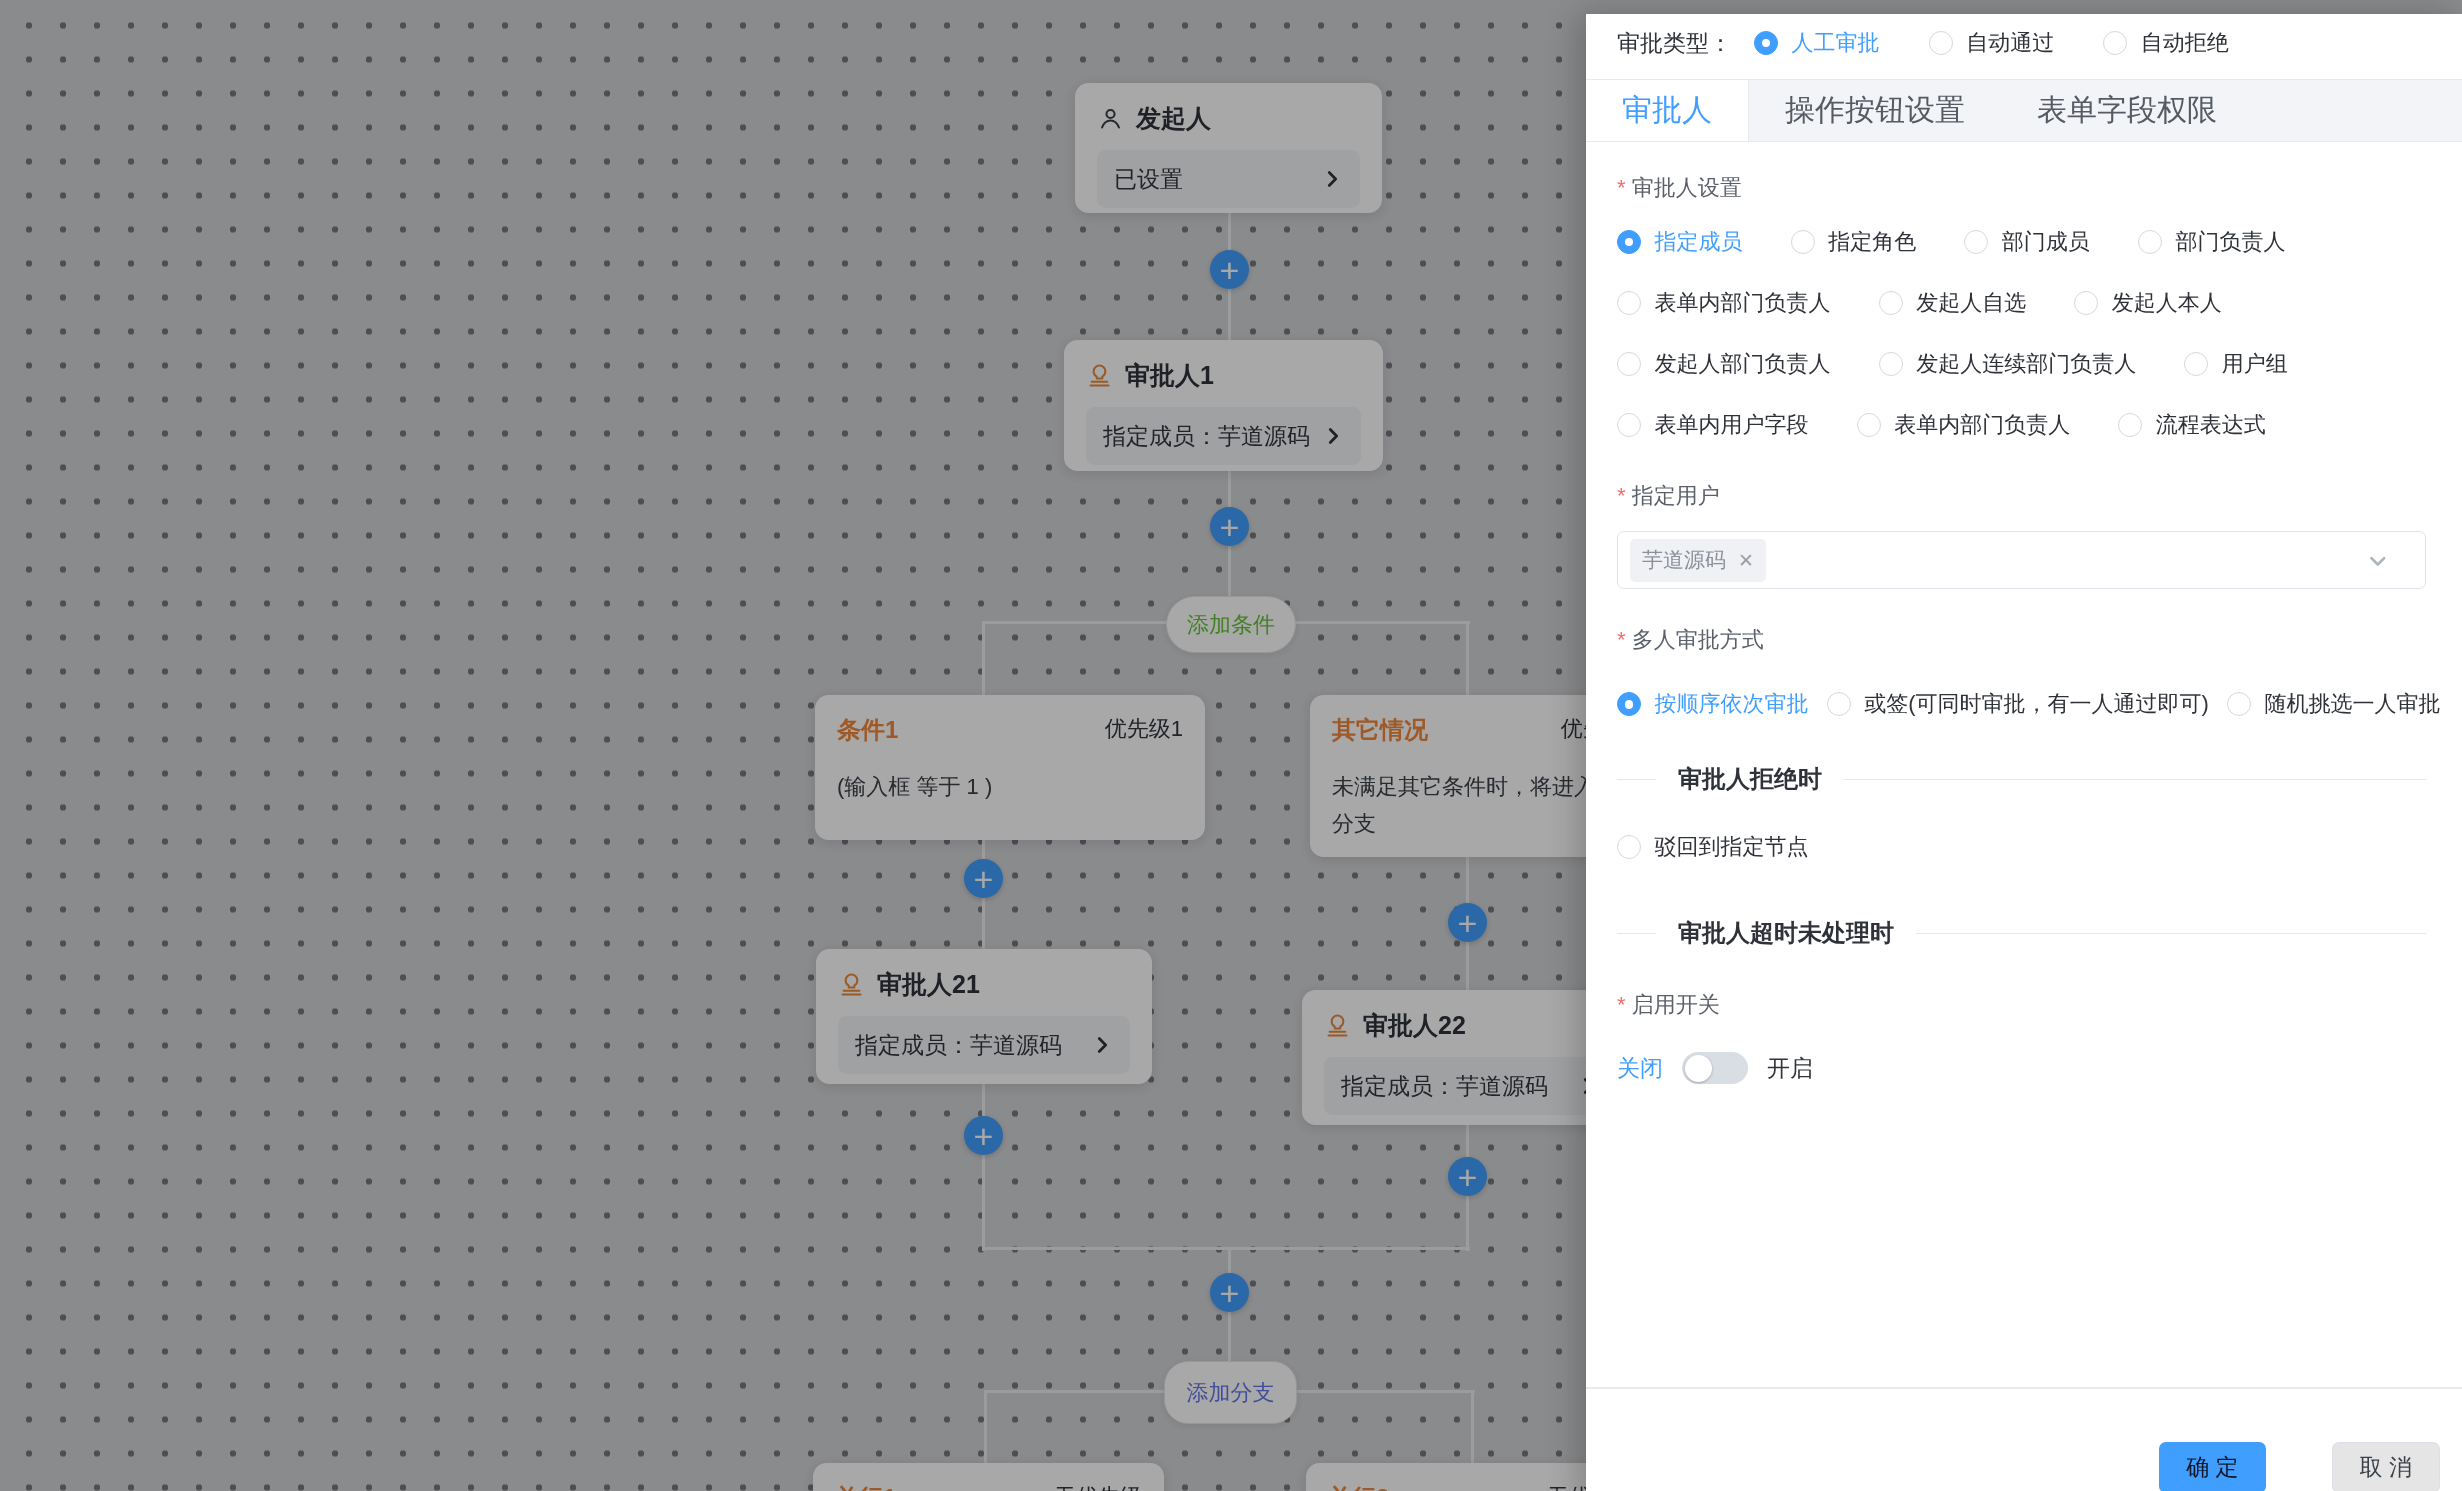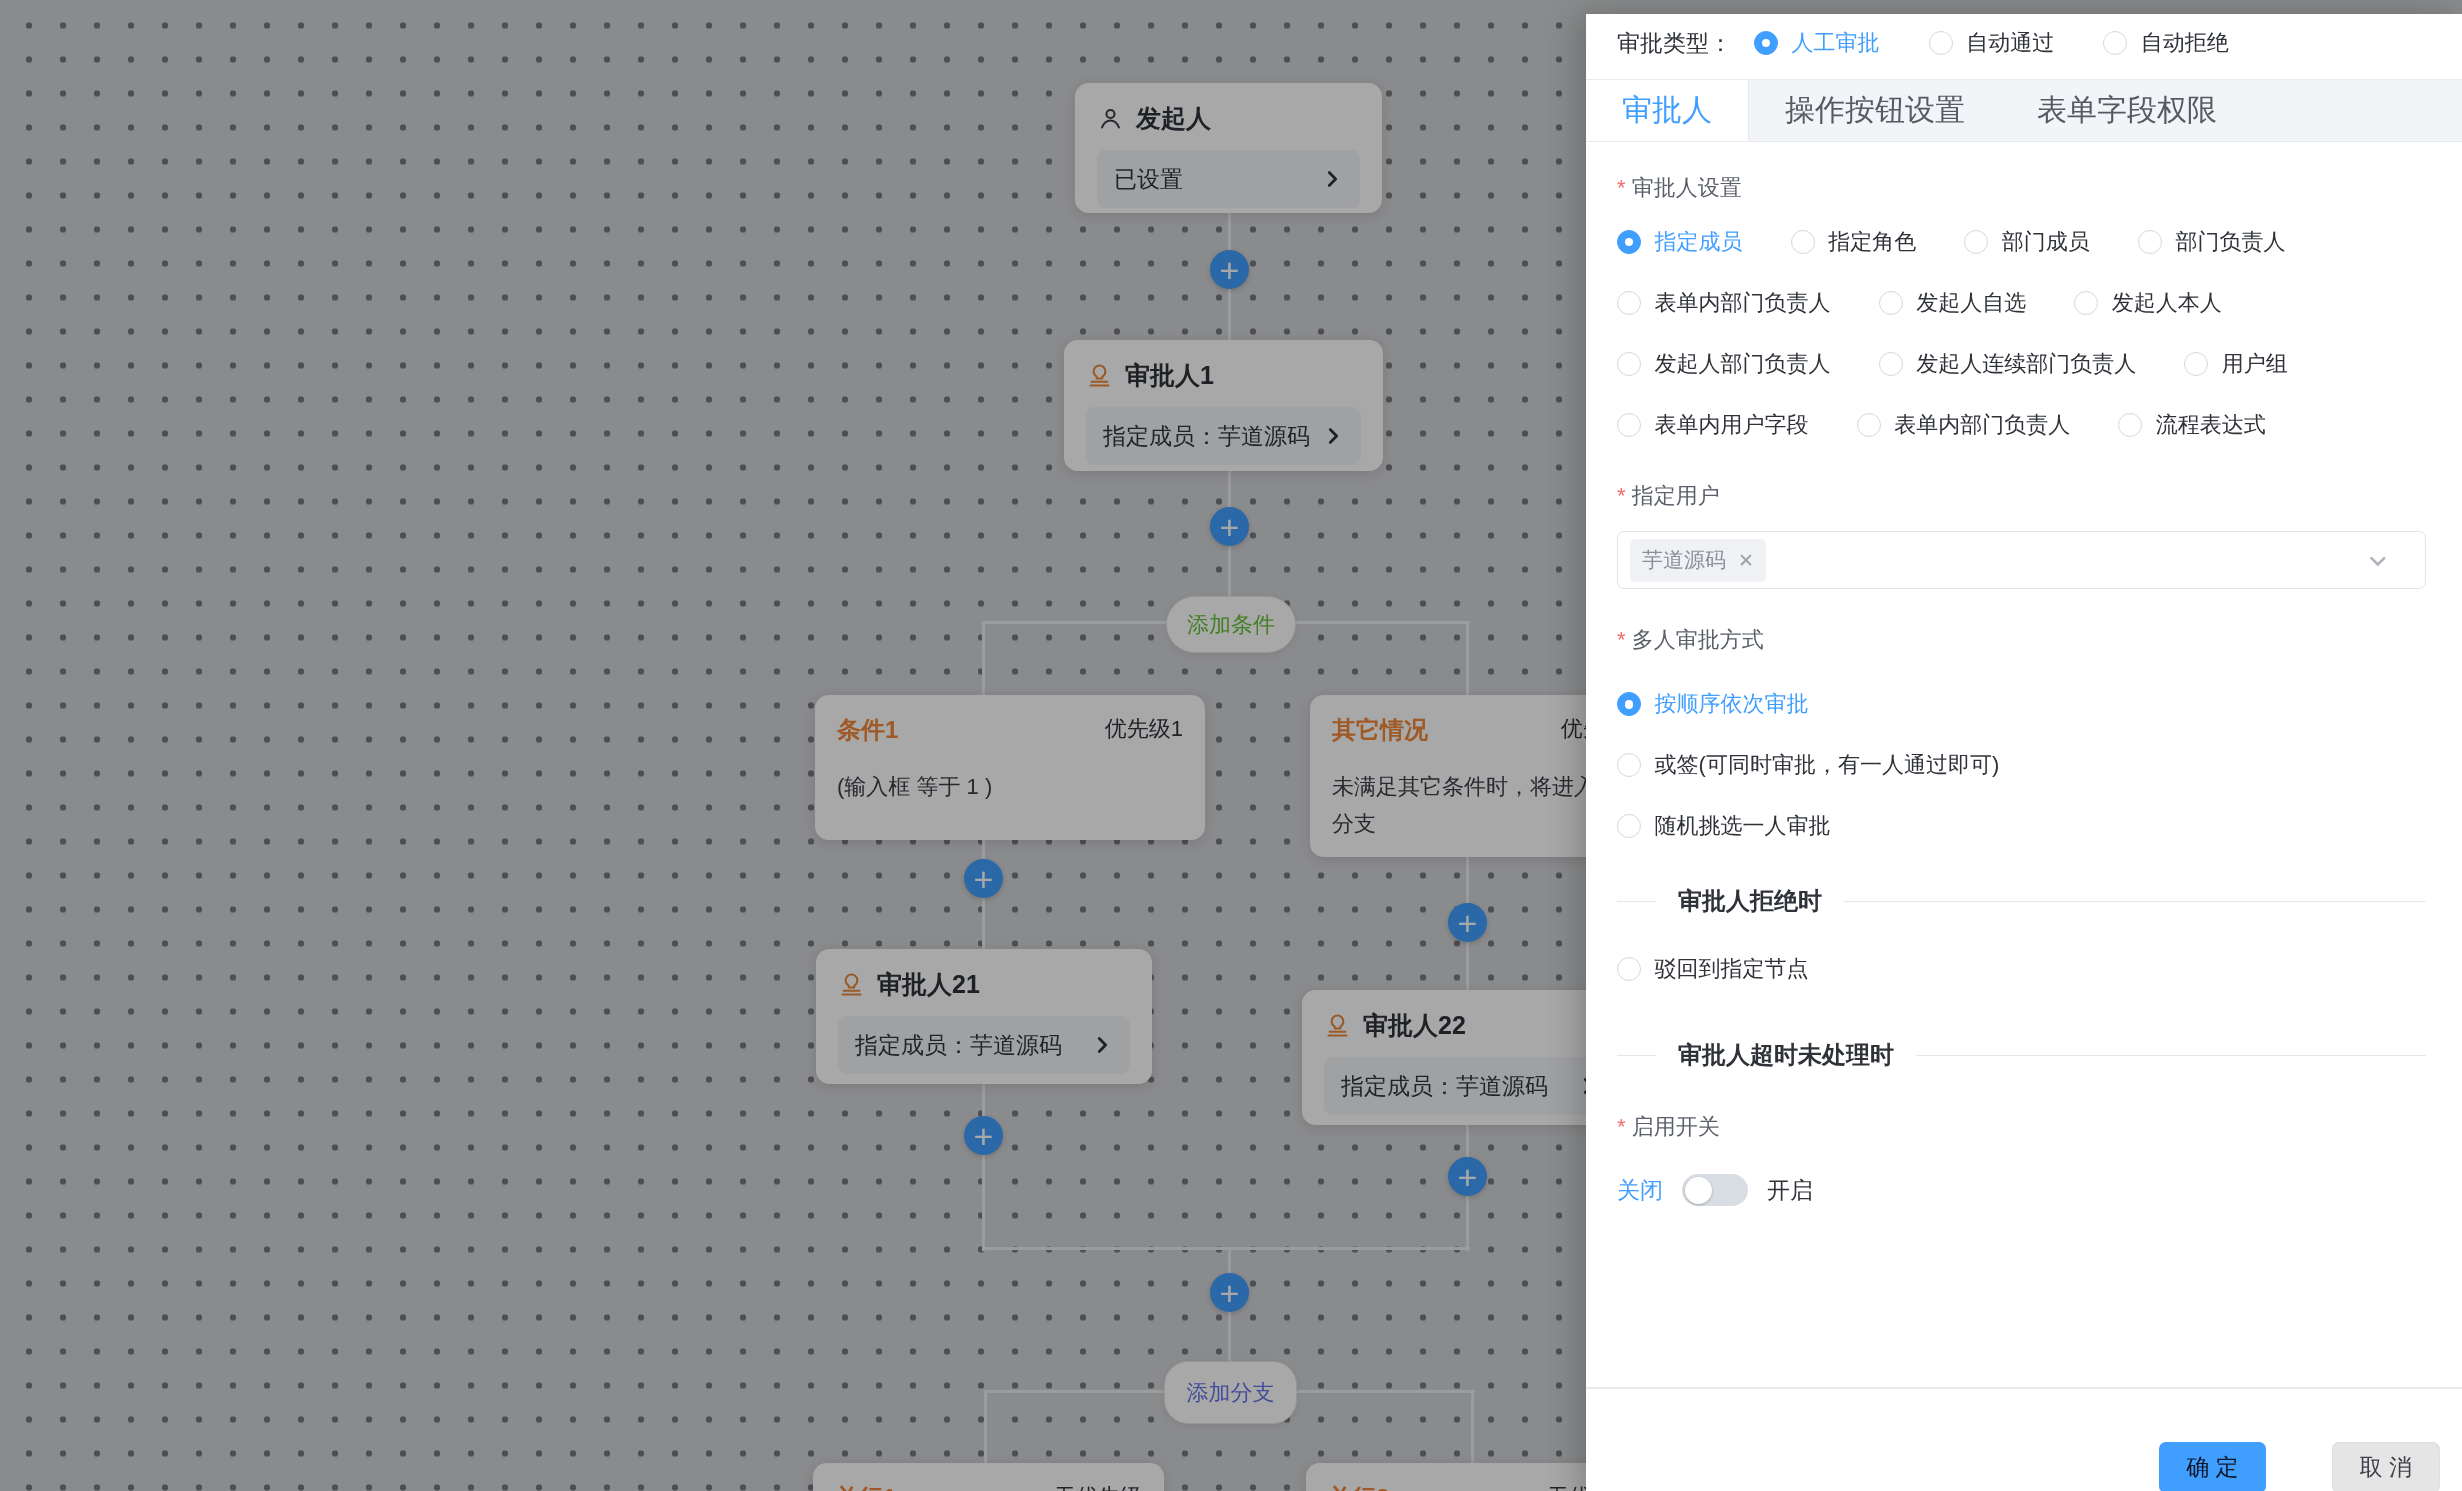--- a/index.html
+++ b/index.html
@@ -62,21 +62,21 @@
   .opt.on .radio{background:#409eff;border-color:#409eff;}
   .opt.on .radio::after{content:"";position:absolute;inset:0;margin:auto;width:8.5px;height:8.5px;border-radius:50%;background:#fff;}
   .atype-group{display:flex;gap:49px;margin-left:22px;}
   .tabs{margin-top:20.4px;display:flex;background:#f2f4f8;border-top:0.9px solid #e7eaef;border-bottom:0.9px solid #e7eaef;}
   .tab{height:61px;display:flex;align-items:center;padding:0 36px;font-size:30px;color:#565b63;cursor:pointer;white-space:nowrap;}
   .tab.active{background:#fff;color:#409eff;border-right:0.9px solid #e7eaef;}
   .dbody{height:1191px;overflow:hidden;padding:0 36px 0 31px;box-sizing:border-box;}
   .flabel{font-size:22px;color:#5a5f6a;white-space:nowrap;}
   .flabel.req::before{content:"* ";color:#f56c6c;}
   .grid{display:flex;flex-wrap:wrap;column-gap:48px;row-gap:31px;margin-top:24px;}
-  .vlist{display:flex;flex-direction:column;gap:31px;}
+  .vlist{display:flex;flex-direction:row;gap:18px;align-items:center;}
   .select{
     margin-top:20.4px;height:56px;border:1.7px solid #dfe2e8;border-radius:6.8px;
     display:flex;align-items:center;padding:0 34px 0 12px;cursor:pointer;
   }
   .tag{background:#eff1f4;border-radius:5.1px;padding:7.7px 12px;font-size:21px;color:#8a8f99;display:flex;align-items:center;gap:12px;}
   .tag .x{font-size:19px;color:#9ba0a9;cursor:pointer;}
   .select .chev{margin-left:auto;}
   .divider{display:flex;align-items:center;gap:22px;}
   .divider::before{content:"";width:39px;height:1.7px;background:#e3e6eb;flex:none;}
   .divider::after{content:"";flex:1;height:1.7px;background:#e3e6eb;}

